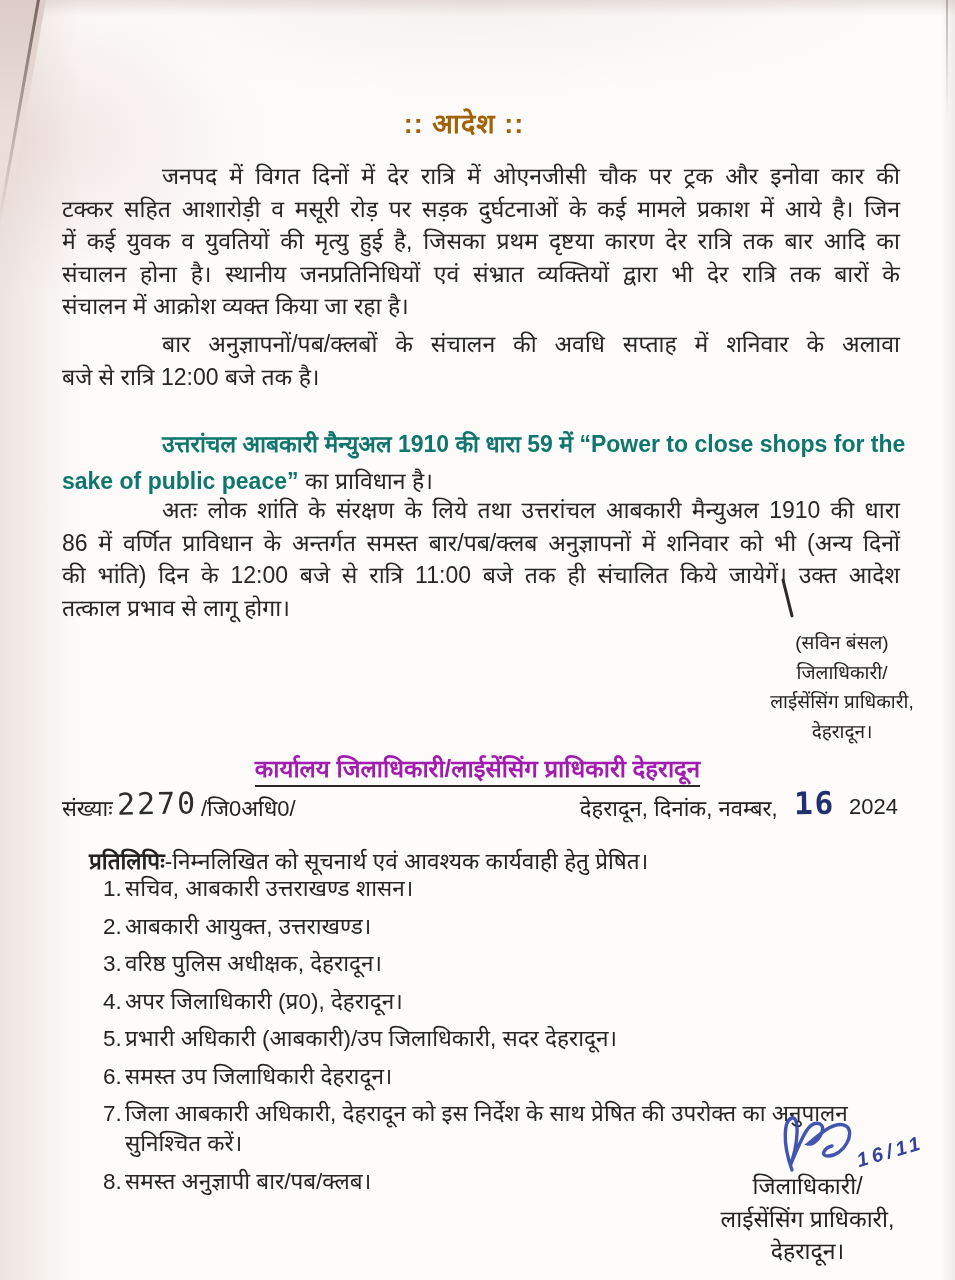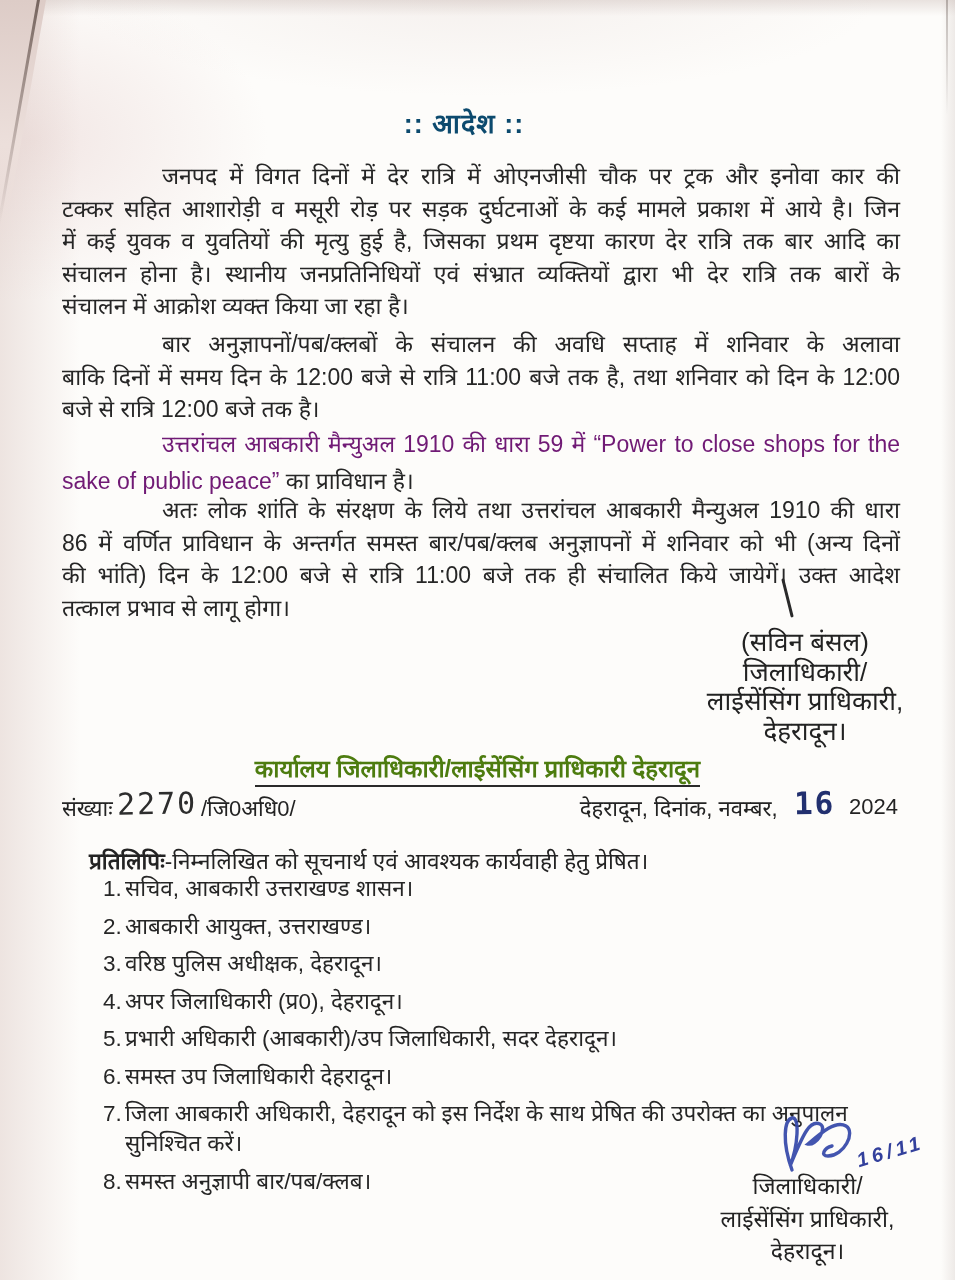--- a/index.html
+++ b/index.html
@@ -29,35 +29,35 @@
     background:linear-gradient(to bottom,#61504a,rgba(97,80,74,0));
     transform:rotate(10deg);transform-origin:top center;border-radius:2px;opacity:.85;
   }
   .right-edge{
     position:absolute;top:0;right:7px;width:2px;height:115px;
     background:linear-gradient(to bottom,rgba(118,106,100,.45),rgba(118,106,100,0));
   }
   .abs{position:absolute;}
   .title{
     left:0;width:886px;top:104px;text-align:center;padding-left:42px;box-sizing:border-box;
-    font-size:27px;font-weight:bold;color:#0c4a6e;letter-spacing:1px;
+    font-size:27px;font-weight:bold;color:#a16207;letter-spacing:1px;
   }
   .body-text{left:62px;width:838px;font-size:23px;color:#262626;}
   .line{line-height:32.5px;text-align:justify;text-align-last:justify;white-space:nowrap;}
   .line.first{padding-left:100px;}
   .line.last{text-align-last:left;white-space:normal;}
-  .bold{font-weight:normal;color:#701a75;}
+  .bold{font-weight:bold;color:#0f766e;}
   .pen-mark{
     left:786px;top:578px;width:2.5px;height:40px;background:#2a2a2a;
     transform:rotate(-14deg);border-radius:2px;
   }
-  .sign-block{left:695px;top:628px;width:220px;text-align:center;font-size:26px;line-height:29.5px;color:#222;}
+  .sign-block{left:732px;top:628px;width:220px;text-align:center;font-size:19px;line-height:29.5px;color:#222;}
   .office-heading{
     left:0;width:935px;top:751px;text-align:center;padding-left:20px;box-sizing:border-box;
-    font-size:24px;font-weight:bold;color:#4d7c0f;
+    font-size:24px;font-weight:bold;color:#a21caf;
   }
   .office-heading span{border-bottom:2.5px solid #2a2a2a;padding-bottom:3px;}
   .ref-line{left:62px;top:789px;width:836px;display:flex;justify-content:space-between;align-items:flex-start;font-size:22px;color:#232323;}
   .ref-left,.ref-right{display:flex;align-items:center;gap:4px;}
   .hw-black{
     font-size:30px;color:#2d2d2d;letter-spacing:2px;transform:rotate(-1deg);
     font-family:"DejaVu Sans Mono",monospace;position:relative;top:-3px;
   }
   .hw-blue-day{
     font-size:31px;font-weight:bold;color:#22306f;letter-spacing:2px;margin:0 10px 0 12px;
@@ -89,21 +89,20 @@
 <div class="abs body-text" style="top:160px;">
   <div class="line first">जनपद में विगत दिनों में देर रात्रि में ओएनजीसी चौक पर ट्रक और इनोवा कार की</div>
   <div class="line">टक्कर सहित आशारोड़ी व मसूरी रोड़ पर सड़क दुर्घटनाओं के कई मामले प्रकाश में आये है। जिन</div>
   <div class="line">में कई युवक व युवतियों की मृत्यु हुई है, जिसका प्रथम दृष्टया कारण देर रात्रि तक बार आदि का</div>
   <div class="line">संचालन होना है। स्थानीय जनप्रतिनिधियों एवं संभ्रात व्यक्तियों द्वारा भी देर रात्रि तक बारों के</div>
   <div class="line last">संचालन में आक्रोश व्यक्त किया जा रहा है।</div>
 </div>
 
 <div class="abs body-text" style="top:328px;">
   <div class="line first">बार अनुज्ञापनों/पब/क्लबों के संचालन की अवधि सप्ताह में शनिवार के अलावा</div>
-  <div class="line">बाकि दिनों में समय दिन के 12:00 बजे से रात्रि 11:00 बजे तक है, तथा शनिवार को दिन के 12:00</div>
   <div class="line last">बजे से रात्रि 12:00 बजे तक है।</div>
 </div>
 
 <div class="abs body-text" style="top:426px;">
   <div class="line first" style="line-height:37px;"><span class="bold">उत्तरांचल आबकारी मैन्युअल 1910 की धारा 59 में</span> <span class="bold">“Power to close shops for the</span></div>
   <div class="line last" style="line-height:37px;"><span class="bold">sake of public peace”</span> <span>का प्राविधान है।</span></div>
 </div>
 
 <div class="abs body-text" style="top:494px;">
   <div class="line first">अतः लोक शांति के संरक्षण के लिये तथा उत्तरांचल आबकारी मैन्युअल 1910 की धारा</div>

